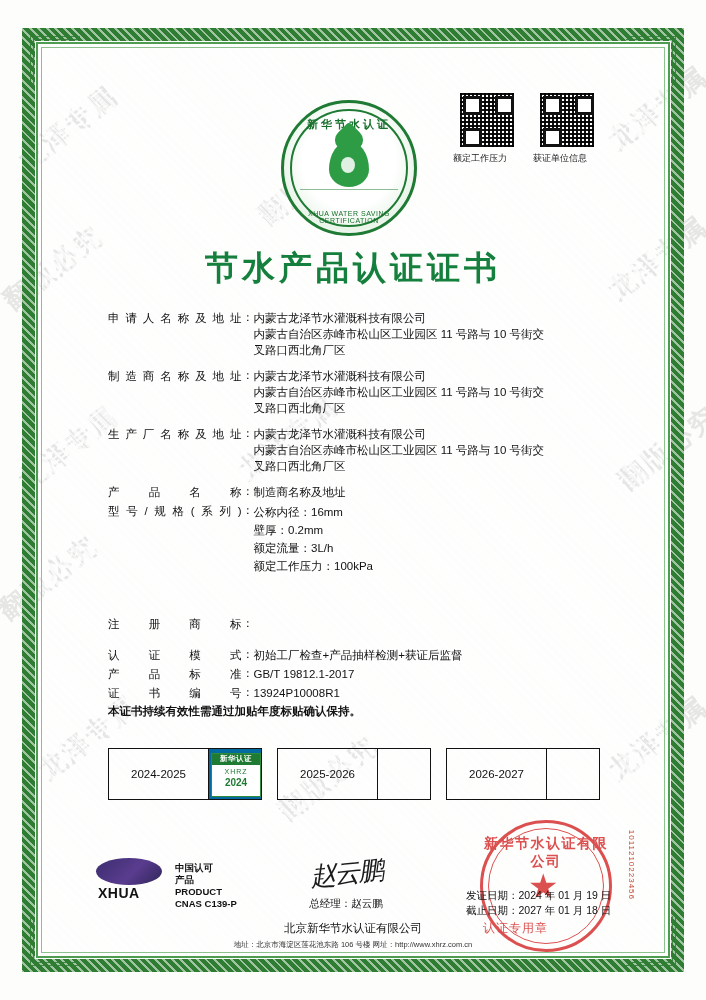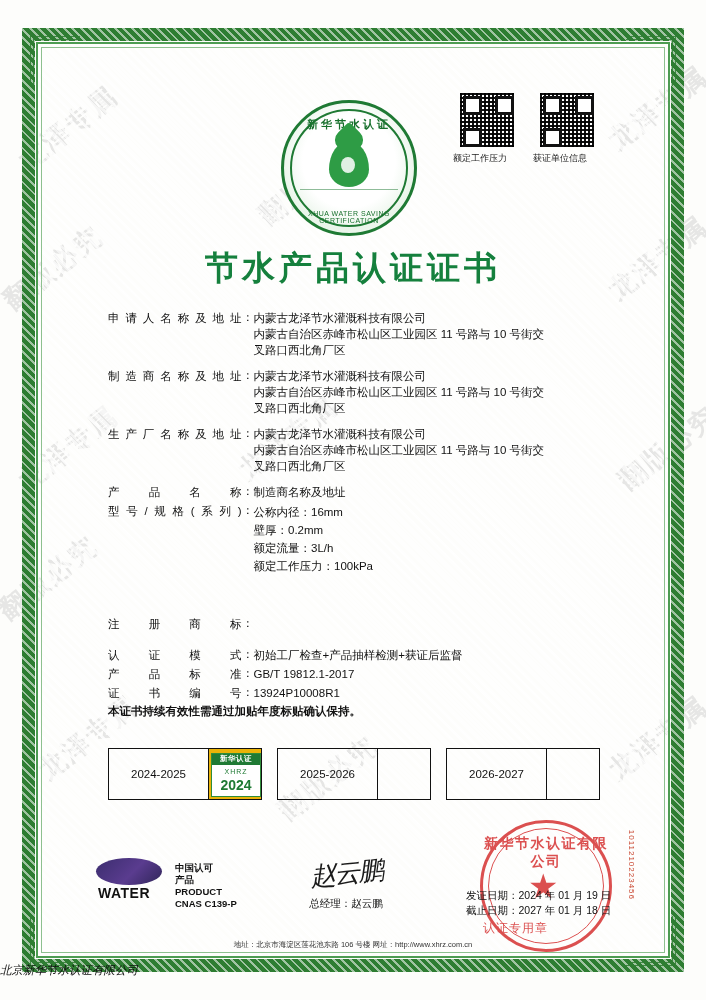--- a/index.html
+++ b/index.html
@@ -254,21 +254,21 @@
     text-align: center;
     font-size: 11.5px;
   }
   .year-box .stamp-slot {
     width: 52px;
     height: 100%;
     border-left: 1px solid #111;
     position: relative;
   }
   .year-box.first .stamp-slot {
-    background: #eab308;
+    background: #0369a1;
   }
   .yr-stamp {
     position: absolute;
     left: 2px; top: 4px;
     width: 48px; height: 42px;
     background: #ffffff;
     border: 1px solid #2f8c3a;
     text-align: center;
     line-height: 1.15;
     overflow: hidden;
@@ -284,21 +284,21 @@
   }
   .yr-stamp .s2 {
     display: block;
     font-size: 7px;
     color: #1f7a34;
     letter-spacing: 1px;
     margin-top: 3px;
   }
   .yr-stamp .s3 {
     display: block;
-    font-size: 14px;
+    font-size: 10px;
     font-weight: bold;
     color: #1f7a34;
     margin-top: 1px;
   }
 
   
   .cnas {
     position: absolute;
     left: 96px; top: 858px;
     width: 72px; height: 38px;
@@ -391,26 +391,25 @@
   .dates {
     position: absolute;
     left: 466px; top: 888px;
     font-size: 10.5px;
     line-height: 15px;
     color: #111;
   }
 
   .issuer {
     position: absolute;
-    left: 0; top: 963px;
+    left: 0; top: 921px;
     width: 100%;
-    text-align: left;
+    text-align: center;
     font-size: 11.5px;
     color: #111;
-    font-style: italic;
   }
   .addr {
     position: absolute;
     left: 0; top: 940px;
     width: 100%;
     text-align: center;
     font-size: 7.5px;
     color: #333;
   }
   .vline {
@@ -566,21 +565,21 @@
       <div class="stamp-slot"></div>
     </div>
     <div class="year-box">
       <div class="yr">2026-2027</div>
       <div class="stamp-slot"></div>
     </div>
   </div>
 
   <div class="cnas">
     <div class="cnas-oval"></div>
-    <div class="cnas-text">WATER</div>
+    <div class="cnas-text">XHUA</div>
   </div>
   <div class="cnas-side">
     <div>中国认可</div>
     <div>产品</div>
     <div>PRODUCT</div>
     <div>CNAS C139-P</div>
   </div>
 
   <div class="signature">
     <div class="sig-script">赵云鹏</div>

